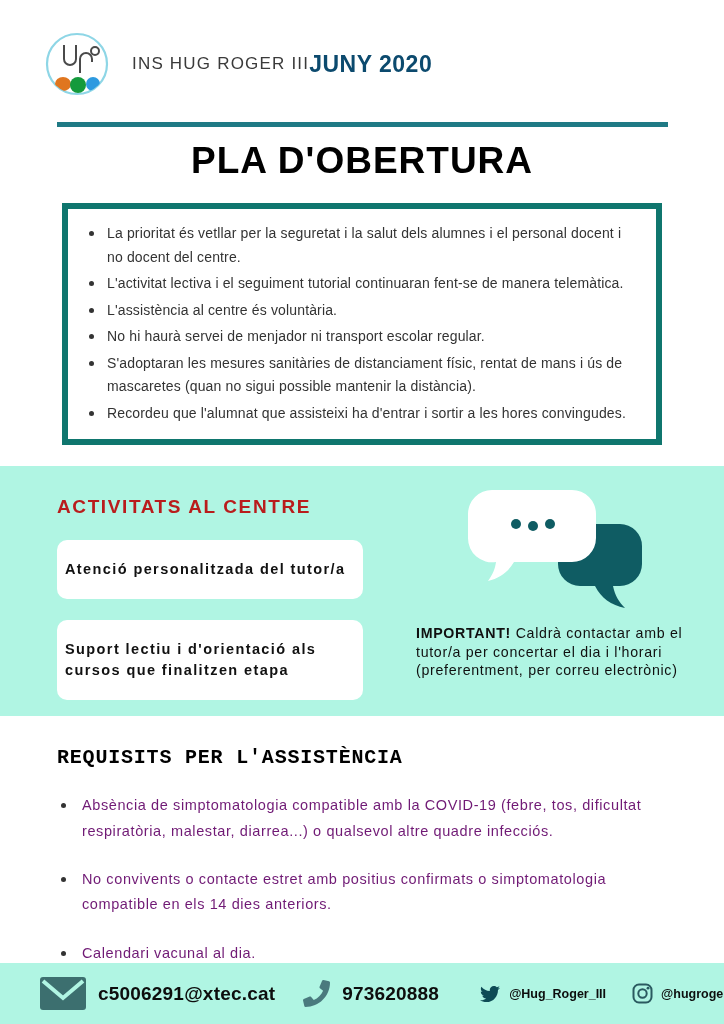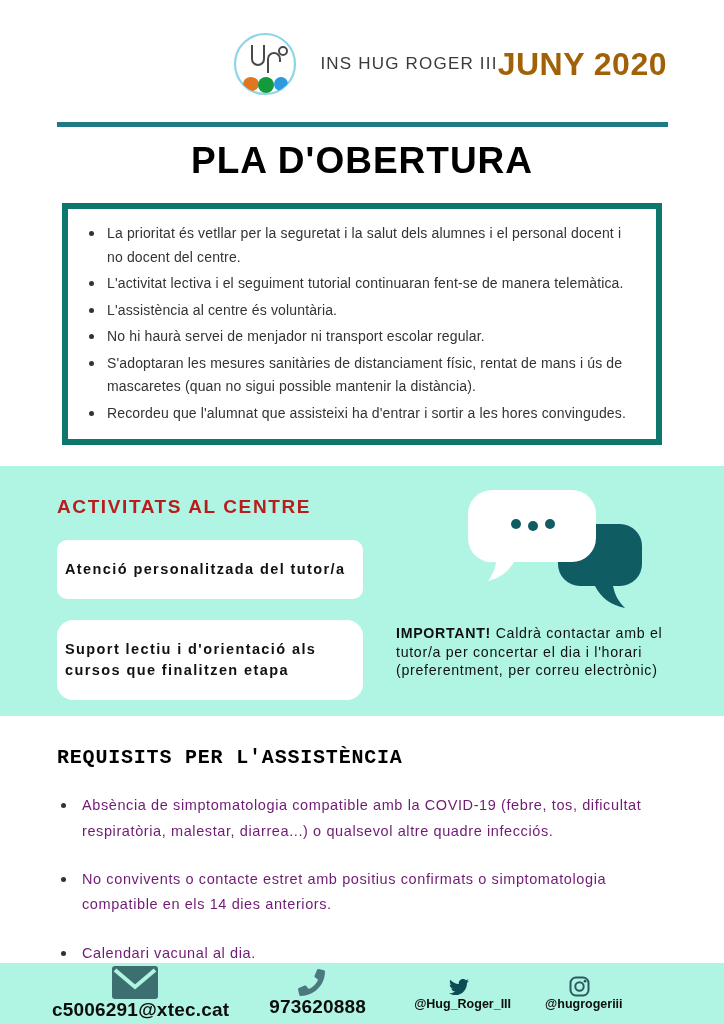--- a/index.html
+++ b/index.html
@@ -7,27 +7,27 @@
     position:relative;
     width:724px;height:1024px;
     margin:0 auto;
     background:#ffffff;
     overflow:hidden;
     font-family:"Liberation Sans", sans-serif;
     color:#2e2e2e;
   }
   
   .header{
-    display:flex;align-items:center;justify-content:flex-end;
+    display:flex;align-items:center;justify-content:flex-start;
     padding:22px 57px 0 44px;height:84px;box-sizing:content-box;
   }
   .brand{display:flex;align-items:center;gap:22px;}
   .logo-svg{width:66px;height:66px;display:block;}
   .school-name{font-size:17px;letter-spacing:1.2px;color:#3a3a3a;font-weight:400;}
-  .issue-date{font-size:32px;font-weight:800;color:#a16207;letter-spacing:.5px;}
+  .issue-date{font-size:23px;font-weight:800;color:#0c4a6e;letter-spacing:.5px;}
   
   .rule{height:5px;background:#1f7a85;margin:16px 56px 0 57px;}
   .page-title{
     text-align:center;font-size:37px;font-weight:800;color:#000;
     letter-spacing:1px;margin-top:13px;
   }
   
   .info-box{
     margin:21px 62px 0;border:6px solid #0f766e;
     padding:13px 18px 11px 12px;
@@ -45,24 +45,24 @@
   
   .mint-band{position:relative;height:250px;background:#b0f5e3;margin-top:21px;}
   .act-left{position:absolute;left:57px;top:30px;width:306px;}
   .act-heading{font-size:19px;font-weight:800;letter-spacing:1.6px;color:#b91c1c;}
   .card{
     background:#fff;border-radius:10px;width:306px;box-sizing:border-box;
     text-align:left;font-weight:700;font-size:14.5px;letter-spacing:1.4px;
     color:#111;padding:19px 8px;line-height:1.45;
   }
   .card-1{margin-top:22px;}
-  .card-2{margin-top:21px;border-radius:16px;}
+  .card-2{margin-top:21px;}
   .bubbles{position:absolute;left:452px;top:16px;}
   .important{
-    position:absolute;left:396px;top:158px;width:276px;
+    position:absolute;left:416px;top:158px;width:276px;
     font-size:14.2px;letter-spacing:.7px;line-height:1.3;color:#101010;
   }
   .important .lbl{font-weight:800;}
   
   .req{padding:30px 57px 0;}
   .req-heading{font-size:20px;font-weight:800;letter-spacing:.8px;color:#000000;font-family:Liberation Mono, monospace;}
   .req-list{list-style:none;margin:24px 0 0;padding:0;max-width:600px;}
   .req-list li{
     position:relative;padding-left:25px;
     font-size:14.5px;line-height:1.75;letter-spacing:.6px;
@@ -73,21 +73,21 @@
     width:5px;height:5px;border-radius:50%;background:#333;
   }
   
   .footer{
     position:absolute;left:0;right:0;bottom:0;height:61px;
     background:#b0f5e3;display:flex;align-items:center;
     padding:0 0 0 40px;box-sizing:border-box;
   }
   .footer .txt-lg{font-size:19px;font-weight:700;color:#0d0d0d;letter-spacing:.2px;}
   .footer .txt-sm{font-size:12.5px;font-weight:700;color:#0d0d0d;}
-  .f-item{display:flex;align-items:center;flex-direction:column;}
+  .f-item{display:flex;align-items:center;}
   .gap12{margin-left:12px;}
   .ml28{margin-left:28px;}
   .ml40{margin-left:40px;}
   .ml26{margin-left:26px;}
   .ml8{margin-left:8px;}
 </style>
 </head>
 <body>
 
 <div class="page">

